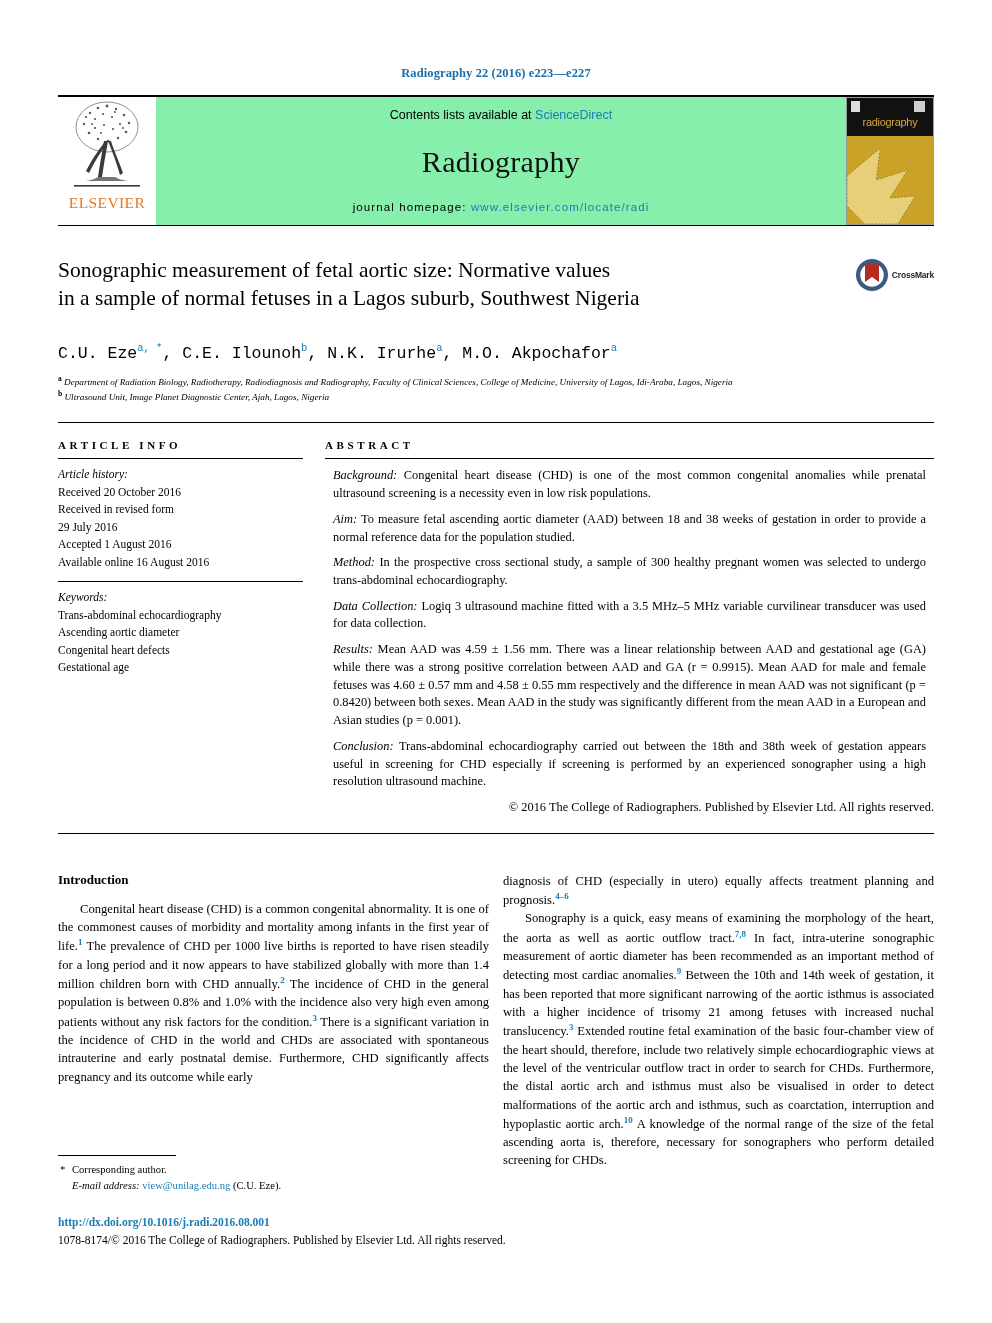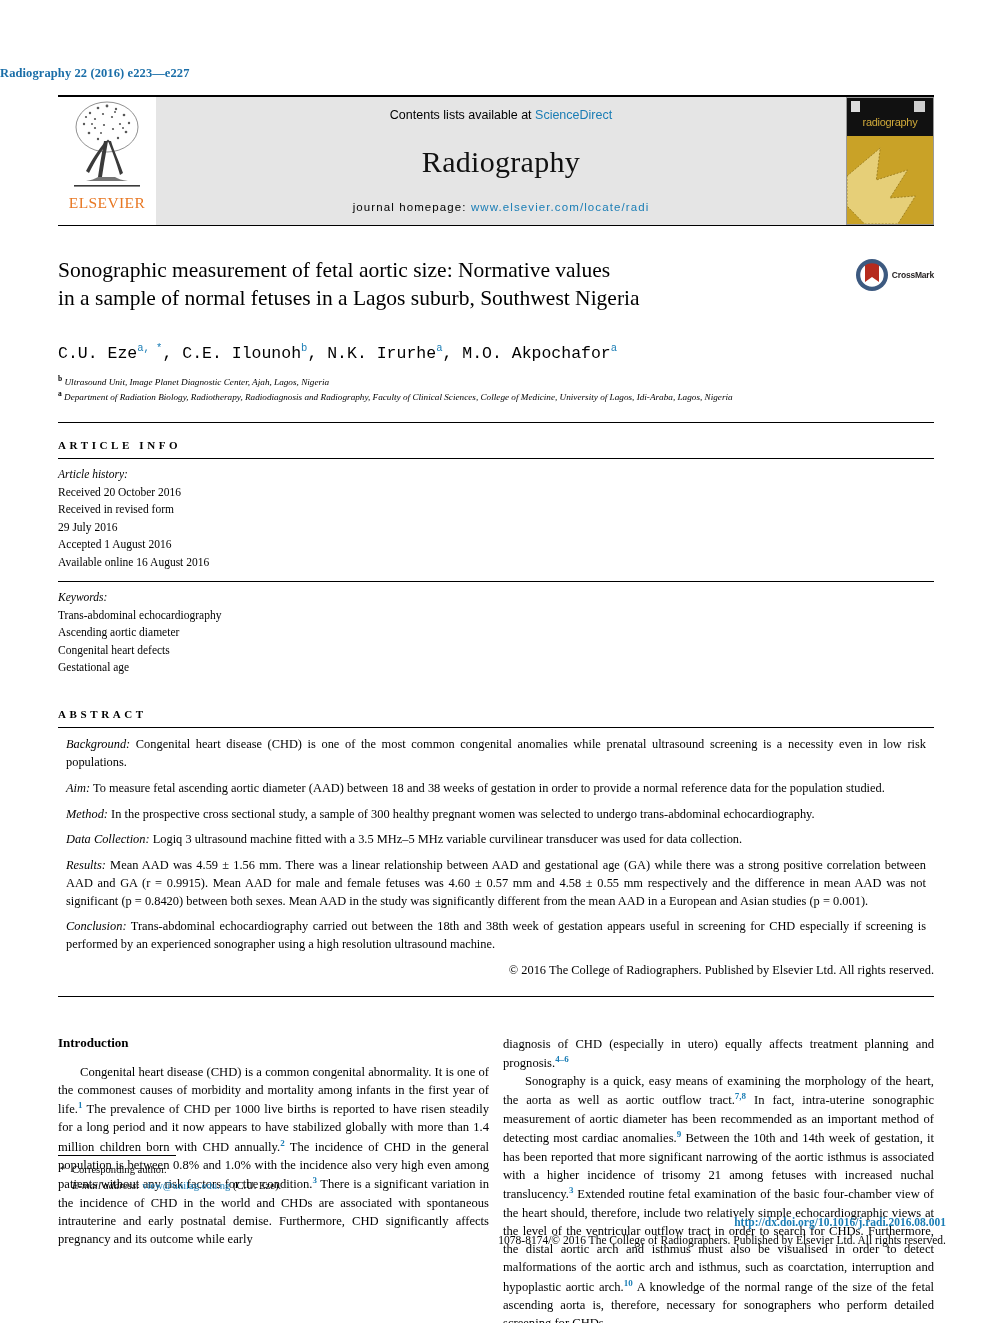--- a/index.html
+++ b/index.html
@@ -17,20 +17,21 @@
   }
   .page {
     position: relative;
     width: 992px;
     height: 1323px;
     padding: 0;
   }
 
   
   .running-head {
+    text-align: center;
     color: #1a6ea8;
     font-size: 12.5px;
     font-family: "Liberation Serif", serif;
     font-weight: bold;
     padding-top: 66px;
     letter-spacing: 0.1px;
   }
 
   
   .masthead-rule {
@@ -56,21 +57,21 @@
   .elsevier-word {
     font-family: "Liberation Serif", serif;
     font-size: 15.5px;
     letter-spacing: 0.4px;
     color: #E87722;
     font-weight: normal;
     margin-top: 1px;
   }
   .masthead-center {
     flex: 1 1 auto;
-    background: #e5e5e5;
+    background: #86efac;
     display: flex;
     flex-direction: column;
     align-items: center;
     justify-content: space-between;
     padding: 11px 0 12px 0;
     box-sizing: border-box;
   }
   .contents-line {
     font-size: 12.5px;
     font-family: "Liberation Sans", sans-serif;
@@ -178,21 +179,20 @@
   .info-top-rule {
     border-top: 1px solid #000;
     margin: 18px 58px 0 58px;
   }
 
   
   .info-abstract {
     display: flex;
     margin: 16px 58px 0 58px;
     gap: 22px;
-    flex-direction: column;
   }
   .col-info { flex: 0 0 245px; }
   .col-abstract { flex: 1 1 auto; }
 
   .sec-head {
     font-size: 11px;
     font-weight: bold;
     letter-spacing: 3.6px;
     font-family: "Liberation Serif", serif;
     margin-bottom: 7px;
@@ -273,24 +273,23 @@
     line-height: 1.5;
     padding-left: 14px;
     position: relative;
   }
   .footnote .star { position: absolute; left: 2px; top: 0; }
   .fn-em { font-style: italic; }
   .mail-link { color: #1a7db5; }
 
   .page-footer {
     position: absolute;
-    left: 66px;
+    left: 58px;
     top: 1216px;
     width: 880px;
-    text-align: right;
   }
   .doi-link {
     color: #1a7db5;
     font-size: 11.5px;
     font-weight: bold;
     display: block;
     margin-bottom: 2px;
   }
   .issn-line {
     font-size: 11.5px;
@@ -388,22 +387,22 @@
   </div>
 
   <div class="authors">
     <span>C.U. Eze</span><span class="sup-a">a, *</span>,
     <span>C.E. Ilounoh</span><span class="sup-a">b</span>,
     <span>N.K. Irurhe</span><span class="sup-a">a</span>,
     <span>M.O. Akpochafor</span><span class="sup-a">a</span>
   </div>
 
   <div class="affiliations">
+    <div><span class="aff-mark">a</span> <span>Department of Radiation Biology, Radiotherapy, Radiodiagnosis and Radiography, Faculty of Clinical Sciences, College of Medicine, University of Lagos, Idi-Araba, Lagos, Nigeria</span></div>
     <div><span class="aff-mark">b</span> <span>Ultrasound Unit, Image Planet Diagnostic Center, Ajah, Lagos, Nigeria</span></div>
-    <div><span class="aff-mark">a</span> <span>Department of Radiation Biology, Radiotherapy, Radiodiagnosis and Radiography, Faculty of Clinical Sciences, College of Medicine, University of Lagos, Idi-Araba, Lagos, Nigeria</span></div>
   </div>
 
   <div class="info-top-rule"></div>
 
   <div class="info-abstract">
 
     <div class="col-info">
       <div class="sec-head">ARTICLE INFO</div>
       <div class="thin-rule"></div>
       <div class="info-group">

